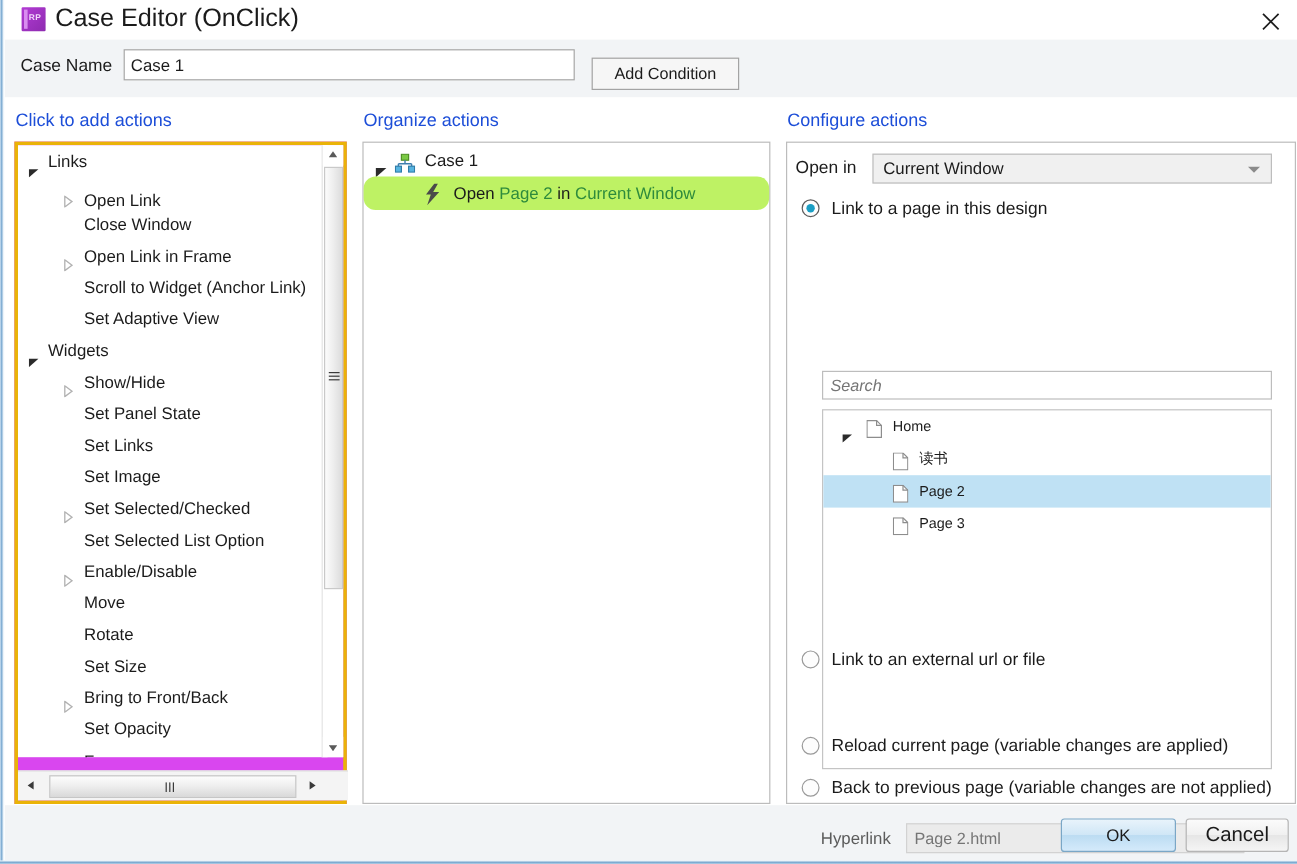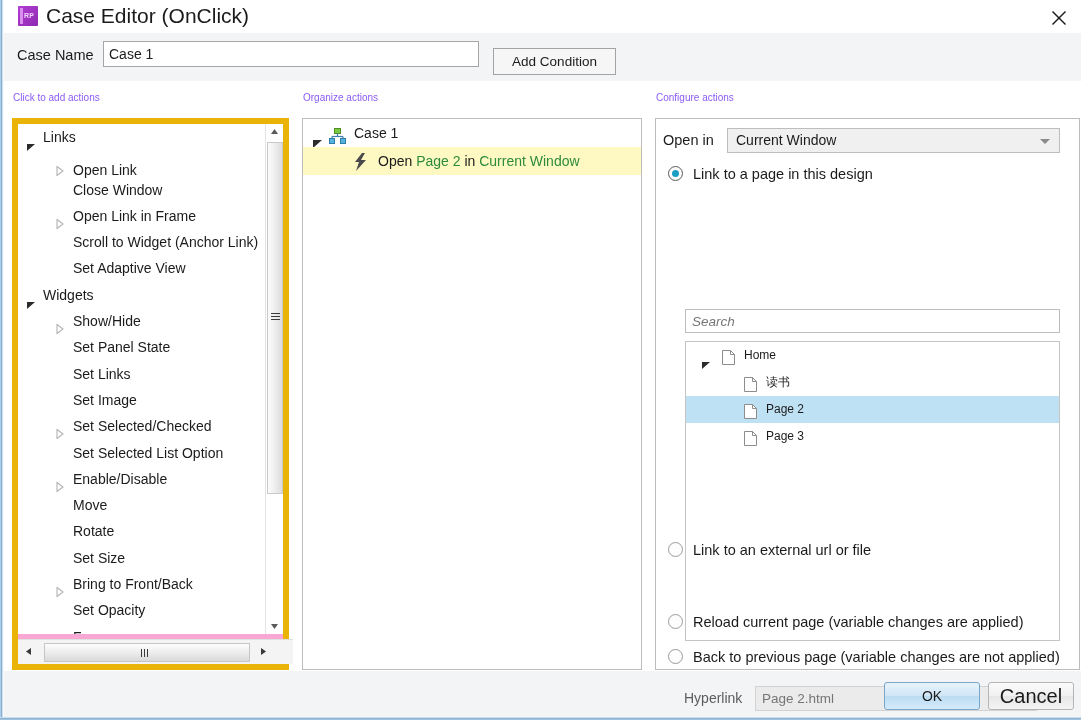--- a/index.html
+++ b/index.html
@@ -87,30 +87,30 @@
     border: 1px solid #a3a3a3;
     background: #f6f6f6;
     font-family: "Liberation Sans", sans-serif;
     font-size: 13.5px; color: #1b1b1b;
     cursor: default;
   }
 
   
   .panel-heading {
     position: absolute;
-    font-size: 10px; color: #8b5cf6;
+    font-size: 15px; color: #1d4ed8;
   }
 
   
   #left-panel {
     position: absolute; left: 12px; top: 118px;
     width: 277px; height: 552px;
     box-sizing: border-box;
-    border: 6px solid #eab308;
-    background: #f9a8d4;
+    border: 3px solid #eab308;
+    background: #d946ef;
   }
   #left-tree {
     position: absolute; left: 0; top: 0;
     width: 258px; height: 510px;
     overflow: hidden;
     background: #ffffff;
   }
   .tree-row {
     position: relative; height: 26.3px; line-height: 26.3px;
     white-space: nowrap; cursor: default;
@@ -169,21 +169,21 @@
     position: absolute; left: 302px; top: 118px;
     width: 340px; height: 552px;
     box-sizing: border-box;
     border: 1px solid #bcbcbc;
     background: #ffffff;
   }
   .mid-row {
     position: relative; height: 28px; line-height: 28px;
     font-size: 14px; color: #1b1b1b; white-space: nowrap; cursor: default;
   }
-  .mid-row.selected { background: #fef9c3; }
+  .mid-row.selected { background: #bef264; border-radius: 10px; }
 
   
   #right-panel {
     position: absolute; left: 655px; top: 118px;
     width: 425px; height: 552px;
     box-sizing: border-box;
     border: 1px solid #bcbcbc;
     background: #ffffff;
   }
   #open-in-label {
@@ -287,21 +287,21 @@
     font-size: 14px; color: #1b1b1b; cursor: default;
   }
   #cancel-btn {
     position: absolute; left: 988px; top: 682px;
     width: 86px; height: 28px;
     box-sizing: border-box;
     border: 1px solid #b5b5b5;
     border-radius: 3px;
     background: linear-gradient(to bottom,#fbfbfb 0%,#f0f0f0 50%,#e6e6e6 51%,#f5f5f5 100%);
     font-family: "Liberation Sans", sans-serif;
-    font-size: 20px; color: #1b1b1b; cursor: default;
+    font-size: 17px; color: #1b1b1b; cursor: default;
   }
 
   
   #content-bg {
     position: absolute; left: 4px; top: 81px; right: 0; bottom: 3px;
     background: #ffffff;
   }
   #footer-bg {
     position: absolute; left: 4px; bottom: 3px; right: 0; height: 46px;
     background: #f2f4f6;

